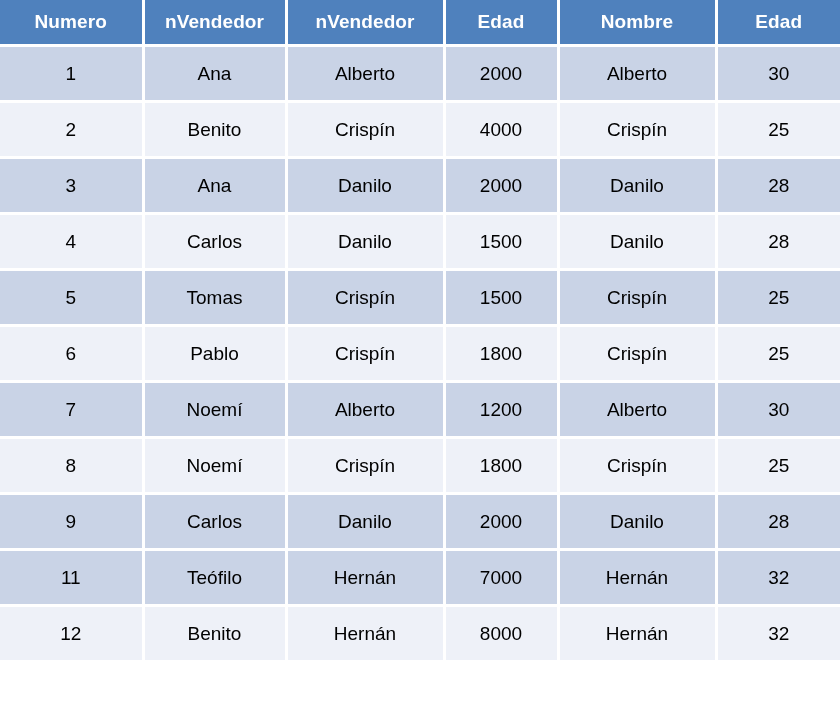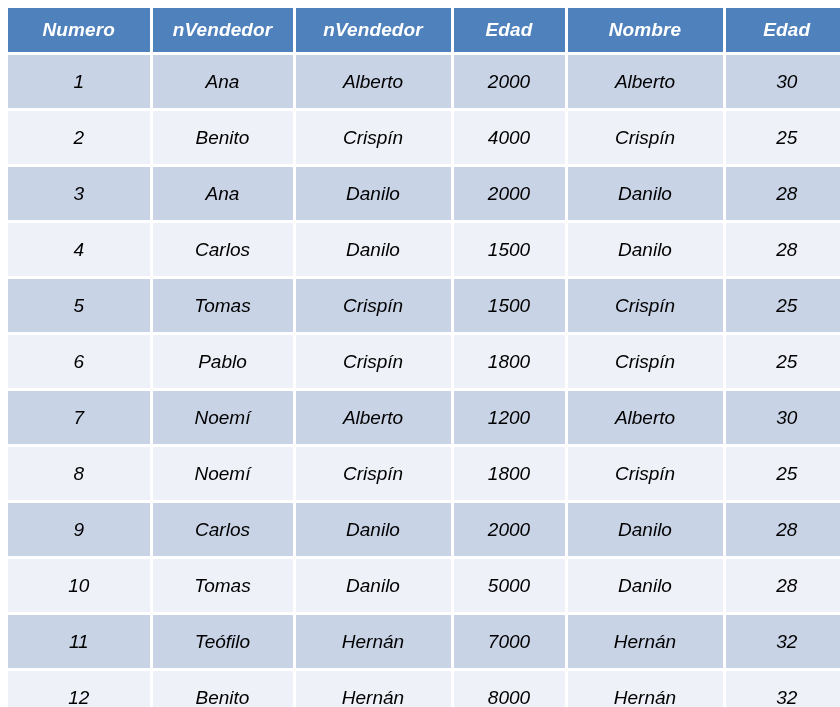--- a/index.html
+++ b/index.html
@@ -10,22 +10,21 @@
   body {
     width: 840px;
     height: 707px;
     font-family: "Liberation Sans", sans-serif;
     overflow: hidden;
   }
   .table-wrap {
     width: 840px;
     height: 633px;
     box-sizing: border-box;
-    padding: 8px;
-    font-style: italic;
+    padding: 0;
   }
   table.data-table {
     border-collapse: collapse;
     width: 840px;
     table-layout: fixed;
   }
   table.data-table th {
     background: #4f81bd;
     color: #ffffff;
     font-weight: bold;
@@ -158,28 +157,20 @@
         <td>25</td>
       </tr>
       <tr class="row-odd">
         <td>9</td>
         <td>Carlos</td>
         <td>Danilo</td>
         <td>2000</td>
         <td>Danilo</td>
         <td>28</td>
       </tr>
-      <tr class="row-even">
-        <td>10</td>
-        <td>Tomas</td>
-        <td>Danilo</td>
-        <td>5000</td>
-        <td>Danilo</td>
-        <td>28</td>
-      </tr>
       <tr class="row-odd">
         <td>11</td>
         <td>Teófilo</td>
         <td>Hernán</td>
         <td>7000</td>
         <td>Hernán</td>
         <td>32</td>
       </tr>
       <tr class="row-even">
         <td>12</td>

